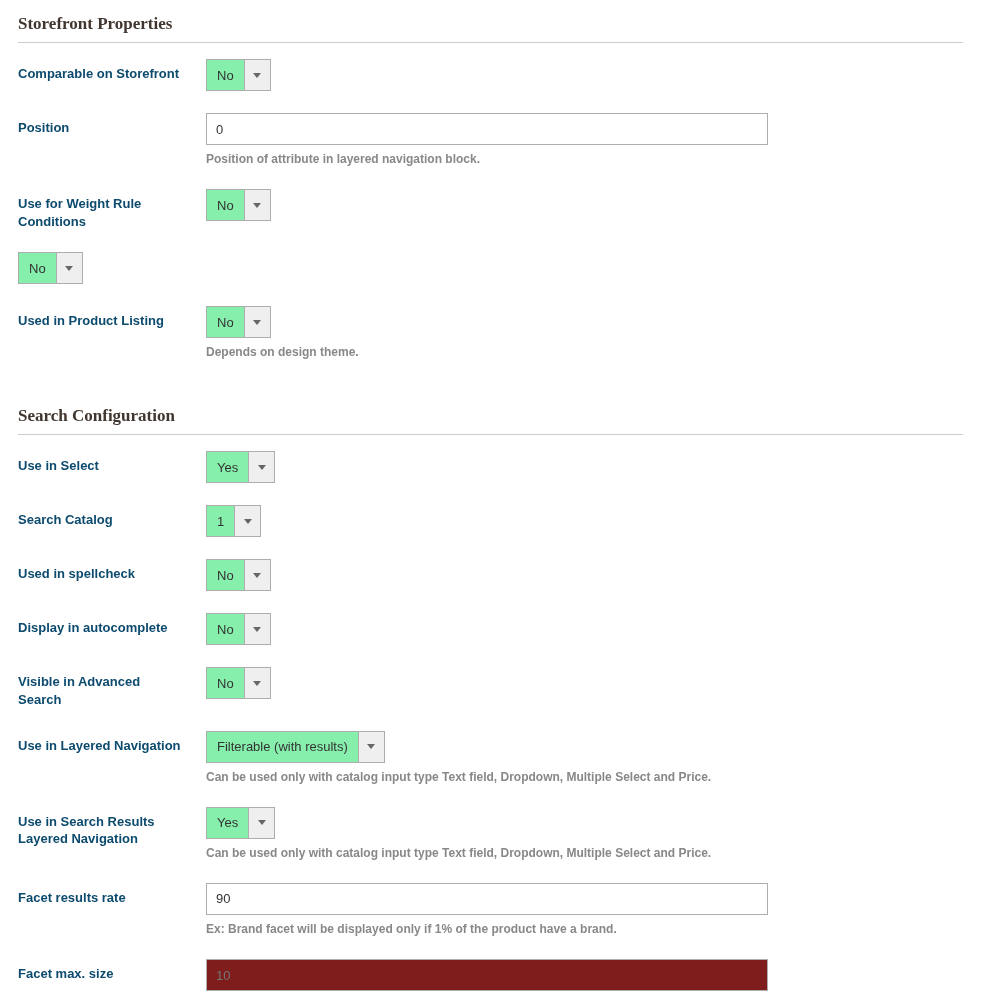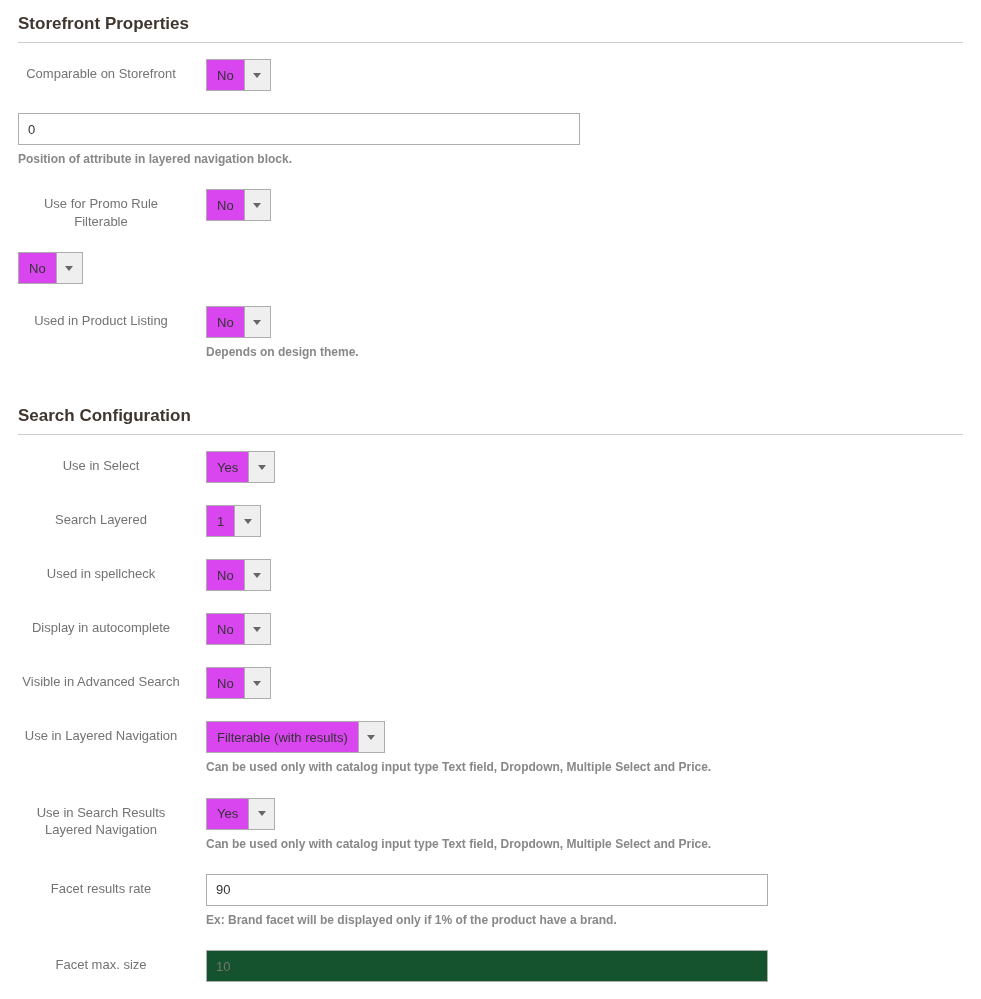--- a/index.html
+++ b/index.html
@@ -11,35 +11,36 @@
     background: #fff;
     padding: 0 18px 40px 18px;
     width: 981px;
   }
   .section-title {
     font-size: 17px;
     color: #41362f;
     font-weight: 600;
     padding: 14px 0 8px 0;
     border-bottom: 1px solid #ccc;
+    font-family: Liberation Serif, serif;
   }
   .section-body { padding-top: 16px; }
   .field-row {
     display: flex;
     align-items: flex-start;
     margin-bottom: 22px;
   }
   .field-label {
     width: 188px;
-    text-align: center;
+    text-align: left;
     padding-right: 22px;
     padding-top: 6px;
     font-size: 13px;
-    font-weight: 400;
-    color: #737373;
+    font-weight: 700;
+    color: #0c4a6e;
     line-height: 1.35;
     flex-shrink: 0;
   }
   .field-control {
     flex: 0 1 auto;
     max-width: 562px;
     width: 562px;
   }
   .select-wrap {
     display: inline-flex;
@@ -48,21 +49,21 @@
     background: #fff;
     align-items: stretch;
     vertical-align: top;
   }
   .select-value {
     padding: 0 10px;
     display: flex;
     align-items: center;
     font-size: 13px;
     color: #333;
-    background: #d946ef;
+    background: #86efac;
     min-width: 24px;
   }
   .select-btn {
     width: 26px;
     background: #efefef;
     border-left: 1px solid #adadad;
     display: flex;
     align-items: center;
     justify-content: center;
   }
@@ -76,21 +77,21 @@
     width: 100%;
     height: 32px;
     border: 1px solid #adadad;
     padding: 0 9px;
     font-size: 13px;
     color: #333;
     background: #fff;
     font-family: inherit;
   }
   .text-input[disabled] {
-    background: #14532d;
+    background: #7f1d1d;
     color: #999;
   }
   .note {
     font-size: 12px;
     color: #888;
     margin-top: 6px;
     line-height: 1.35;
     font-weight: bold;
   }
   .section-gap { height: 10px; }
@@ -107,28 +108,29 @@
       <div class="select-wrap">
         <div class="select-value">No</div>
         <div class="select-btn">
             <span class="caret"></span>
           </div>
       </div>
     </div>
   </div>
 
   <div class="field-row">
+    <div class="field-label">Position</div>
     <div class="field-control">
       <input type="text" class="text-input" value="0" style="">
       <div class="note">Position of attribute in layered navigation block.</div>
     </div>
   </div>
 
   <div class="field-row">
-    <div class="field-label">Use for Promo Rule Filterable</div>
+    <div class="field-label">Use for Weight Rule Conditions</div>
     <div class="field-control">
       <div class="select-wrap">
         <div class="select-value">No</div>
         <div class="select-btn">
             <span class="caret"></span>
           </div>
       </div>
     </div>
   </div>
 
@@ -169,21 +171,21 @@
       <div class="select-wrap">
         <div class="select-value">Yes</div>
         <div class="select-btn">
             <span class="caret"></span>
           </div>
       </div>
     </div>
   </div>
 
   <div class="field-row">
-    <div class="field-label">Search Layered</div>
+    <div class="field-label">Search Catalog</div>
     <div class="field-control">
       <div class="select-wrap">
         <div class="select-value">1</div>
         <div class="select-btn">
             <span class="caret"></span>
           </div>
       </div>
     </div>
   </div>
 

